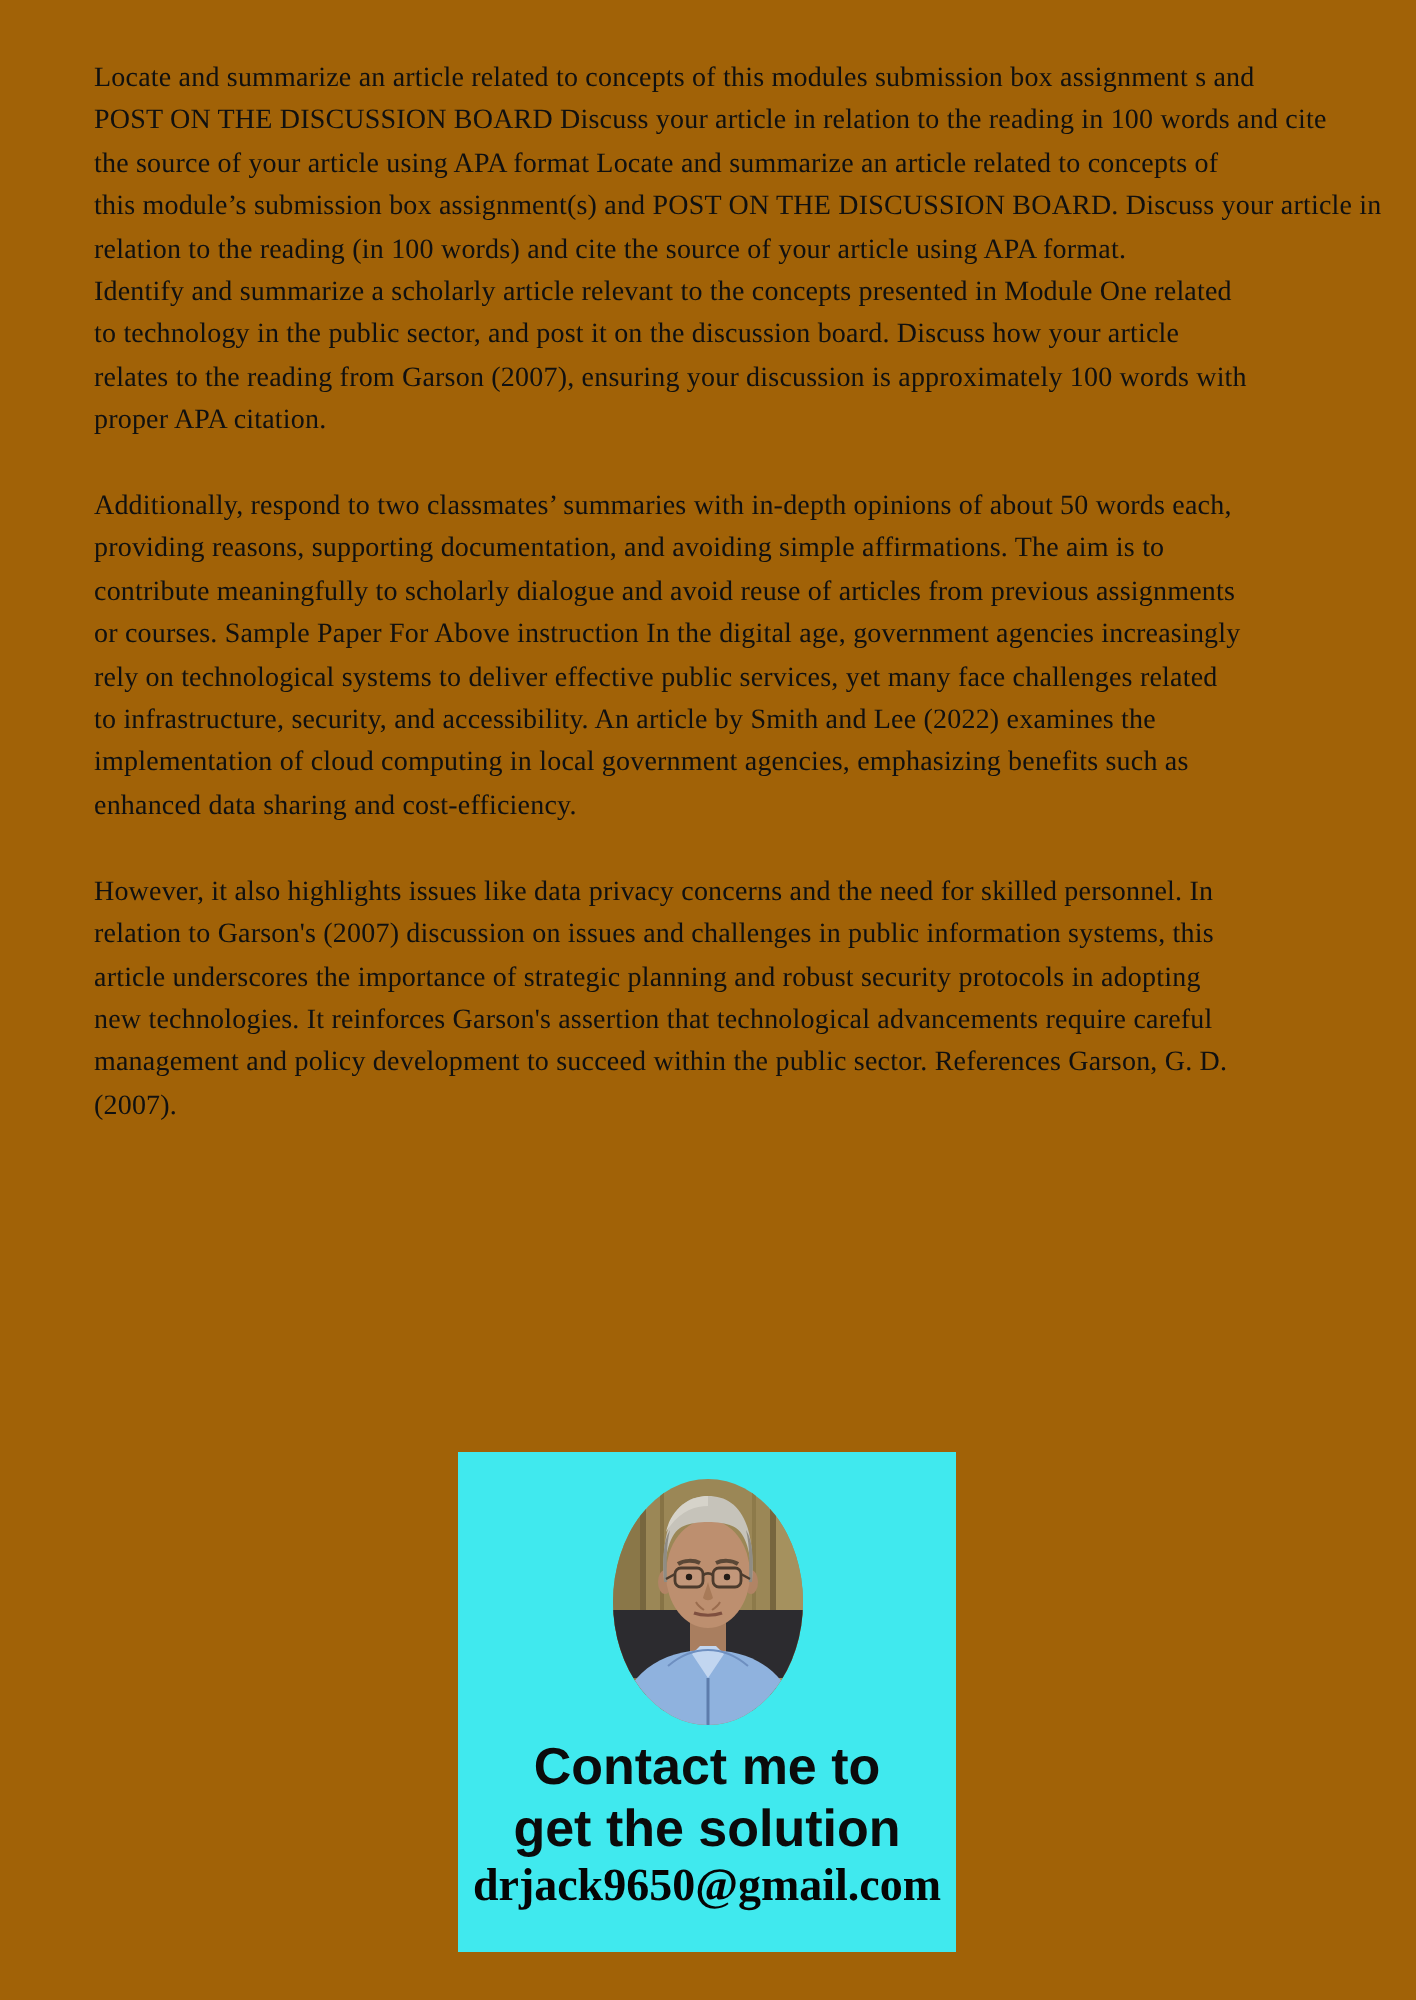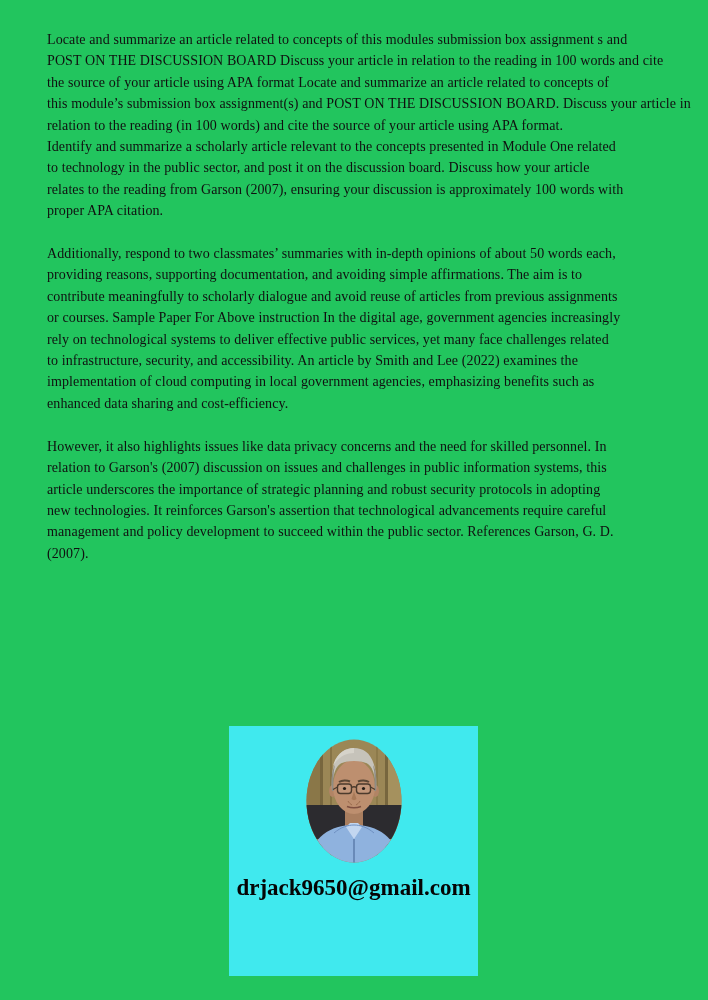--- a/index.html
+++ b/index.html
@@ -8,21 +8,21 @@
     width: 708px;
     height: 1000px;
     background: #ffffff;
     overflow: hidden;
     font-family: "Liberation Serif", serif;
   }
   .page {
     position: relative;
     width: 708px;
     height: 1000px;
-    background: #22c55e;
+    background: #a16207;
   }
   .doc-text {
     position: absolute;
     left: 47px;
     top: 29px;
     width: 655px;
   }
   .para {
     margin: 0 0 21.4px 0;
     font: 400 14px/21.4px "Liberation Serif", serif;
@@ -48,21 +48,21 @@
     height: 124px;
   }
   .contact-heading {
     margin-top: 5px;
     font: 700 26px/31px "Liberation Sans", sans-serif;
     color: #0b0b0b;
     text-align: center;
     white-space: pre-line;      
   }
   .contact-email {
-    margin-top: 12px;
+    margin-top: 0;
     font: 700 23px/26px "Liberation Serif", serif;
     color: #050505;
     text-align: center;
   }
 </style>
 </head>
 <body>
 
 <div class="page">
 
@@ -144,16 +144,18 @@
         <circle cx="57.5" cy="49.5" r="1.6" fill="#241c16"></circle>
 
         <path d="M 48,52 C 47,56 46,58 45.5,60 C 47,61.5 49,61.5 50.5,60 C 50,58 49,56 48,52" fill="#a87a58"></path>
         <path d="M 42,62 C 43,64 44.5,65 46,66" stroke="#9a6c4e" stroke-width="1" fill="none"></path>
         <path d="M 54,62 C 53,64 51.5,65 50,66" stroke="#9a6c4e" stroke-width="1" fill="none"></path>
 
         <path d="M 41,67.5 C 45,69 51,69 55,67.5" stroke="#7e4f3f" stroke-width="1.6" fill="none"></path>
       </g>
     </svg>
 
+    <div class="contact-heading">Contact me to
+get the solution</div>
     <div class="contact-email">drjack9650@gmail.com</div>
   </div>
 
 </div>
 
 </body></html>

